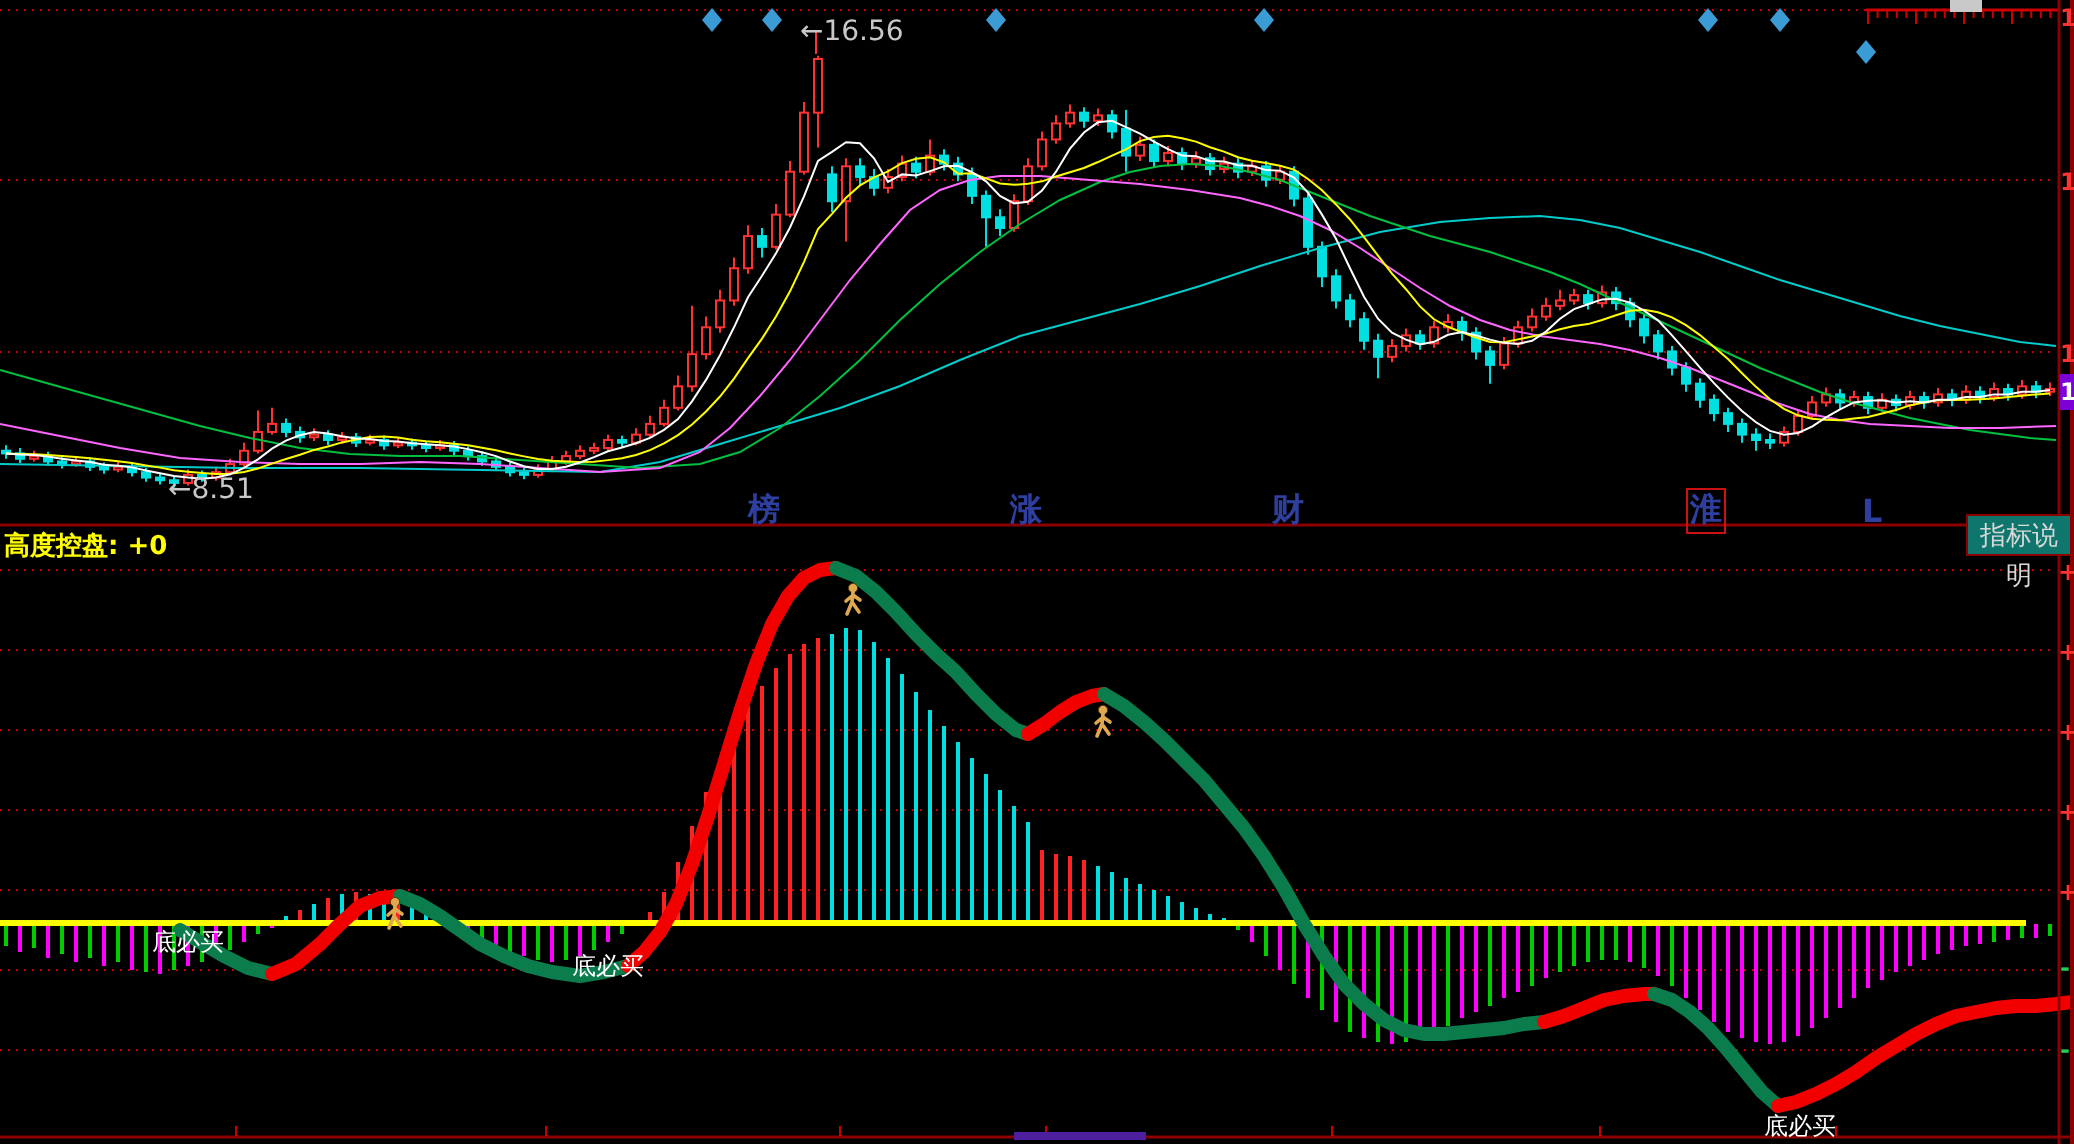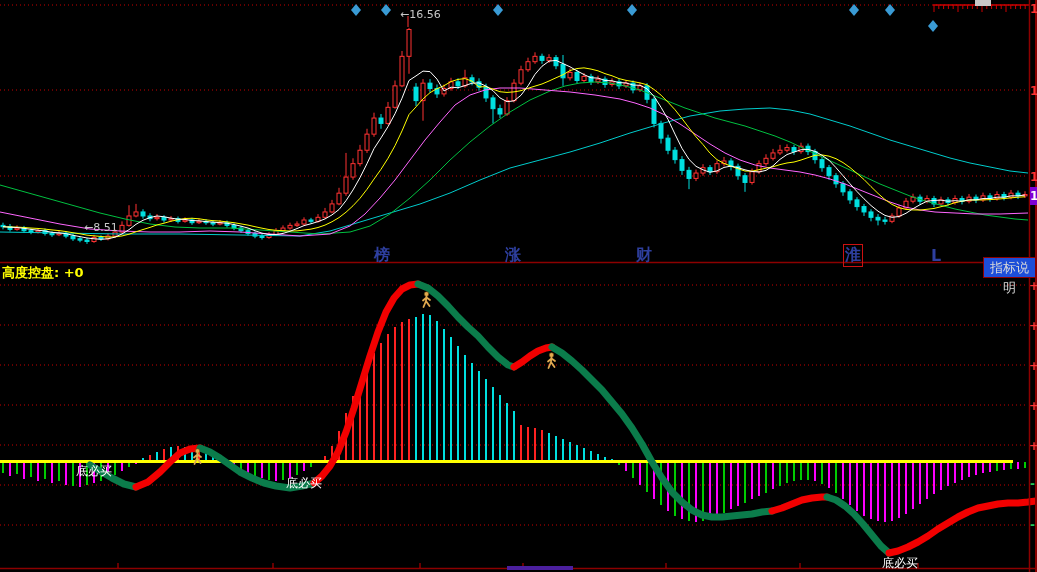--- a/index.html
+++ b/index.html
@@ -1,28 +1,28 @@
 <!DOCTYPE html>
 <html><head>
 <meta charset="utf-8">
 <style>
   html,body{margin:0;padding:0;background:#000;}
   #screen{position:relative;width:1037px;height:572px;background:#000;overflow:hidden;
           font-family:"DejaVu Sans",sans-serif;}
   #chart{position:absolute;left:0;top:0;}
   .lbl{position:absolute;line-height:1;white-space:nowrap;font:12px "DejaVu Sans",sans-serif;}
-  .anno{color:#c8c8c8;font-size:11px;}
+  .anno{color:#c8c8c8;font-size:14px;}
   .axis-r{color:#ff3333;font-weight:bold;}
   .plus{color:#ff3333;font-weight:bold;}
   .minus{color:#22cc55;font-weight:bold;}
   .wm{color:#2e3f9f;font-size:16px;font-weight:bold;}
   .wm.boxed{border:1px solid #cc1111;padding:0 1px;}
   .sig{color:#ffffff;font-size:12px;text-align:right;}
   #panel-title{position:absolute;left:2px;top:264px;color:#ffff00;font-size:13px;font-weight:bold;}
-  #ind-btn{position:absolute;left:983px;top:257px;width:53px;height:21px;background:#1d4ed8;
+  #ind-btn{position:absolute;left:983px;top:257px;width:53px;height:21px;background:#0f766e;
            border:1px solid #8c0000;color:#d8d8d8;font-size:13px;text-align:center;
            line-height:20px;cursor:pointer;padding:0;}
   #cur-price{position:absolute;left:1030px;top:187px;width:7px;height:18px;background:#7d00d6;
              color:#fff;font-size:12px;font-weight:bold;line-height:18px;overflow:hidden;}
 </style>
 </head>
 <body>
 
 <div id="screen">
   <svg id="chart" width="1037" height="572">
@@ -568,21 +568,21 @@
         <line x1="800" y1="563" x2="800" y2="568" stroke="#cc0000" stroke-width="1"></line>
         <line x1="918" y1="563" x2="918" y2="568" stroke="#cc0000" stroke-width="1"></line>
         <rect x="507" y="566" width="66" height="4" fill="#4b1f9e"></rect>
       </g>
     </svg>
   <div id="panel-title">高度控盘: +0</div>
   <button id="ind-btn">指标说明</button>
   <div id="cur-price">1</div>
   <div id="overlays">
       <div class="lbl anno" style="left: 400px; top: 8px;">←16.56</div>
-      <div class="lbl anno" style="left: 84px; top: 221px; text-align: right;">←8.51</div>
+      <div class="lbl anno" style="left: 84px; top: 237px; text-align: right;">←8.51</div>
       <div class="lbl axis-r" style="left: 1030px; top: 2px;">1</div>
       <div class="lbl axis-r" style="left: 1030px; top: 84px;">1</div>
       <div class="lbl axis-r" style="left: 1030px; top: 170px;">1</div>
       <div class="lbl wm" style="left: 374px; top: 245px;">榜</div>
       <div class="lbl wm" style="left: 505px; top: 245px;">涨</div>
       <div class="lbl wm" style="left: 636px; top: 245px;">财</div>
       <div class="lbl wm boxed" style="left: 843px; top: 244px;">淮</div>
       <div class="lbl wm" style="left: 931px; top: 246px;">L</div>
       <div class="lbl plus" style="left: 1029px; top: 279px;">+</div>
       <div class="lbl plus" style="left: 1029px; top: 319px;">+</div>

